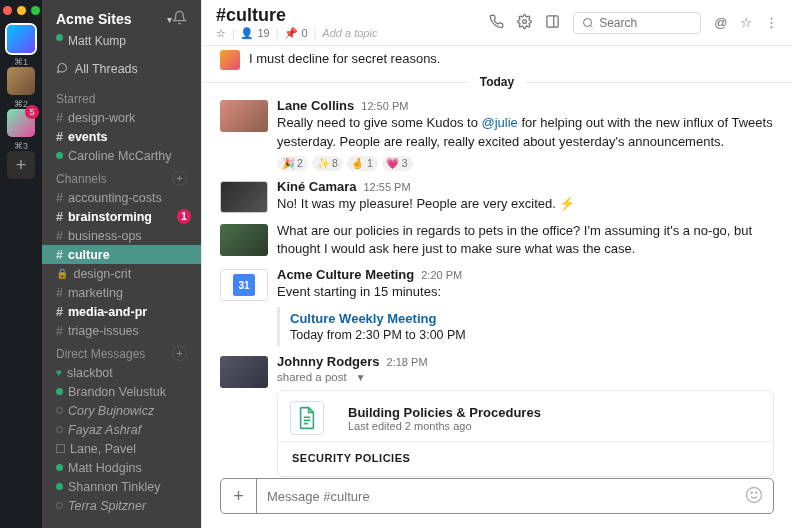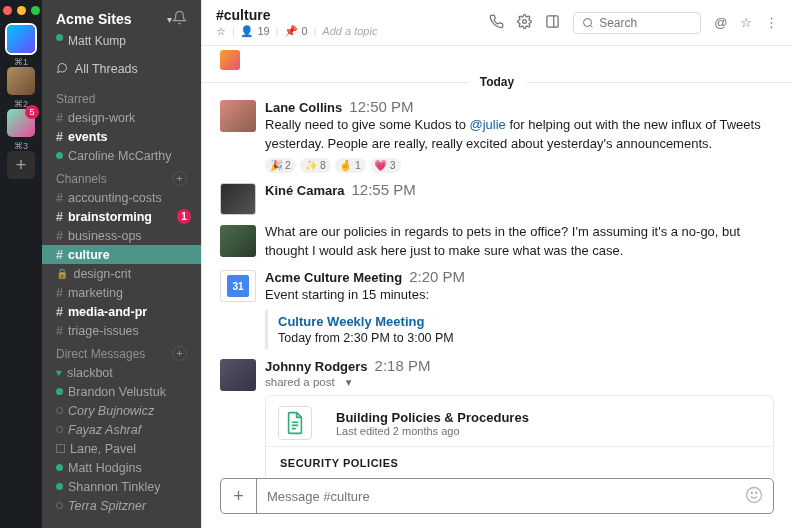--- a/index.html
+++ b/index.html
@@ -38,36 +38,36 @@
     .hash { opacity: 0.7; }
     .lock { font-size: 10px; opacity: 0.7; }
     .sb-badge { position: absolute; right: 10px; background: #e01e5a; color: #fff; font-size: 10px; font-weight: 700; border-radius: 8px; min-width: 14px; height: 15px; display: flex; align-items: center; justify-content: center; padding: 0 4px; }
     .heart { color: #2bac76; font-size: 10px; }
     .sq { width: 9px; height: 9px; border: 1.5px solid #717274; display: inline-block; }
     
     
     .main { flex: 1; display: flex; flex-direction: column; height: 100%; border-left: 1px solid #e8e8e8; }
     .top { height: 46px; border-bottom: 1px solid #e8e8e8; display: flex; align-items: center; padding: 0 14px; gap: 10px; flex-shrink: 0; }
     .ch-info { flex: 1; line-height: 1.1; }
-    .ch-name { font-weight: 800; font-size: 14px; }
+    .ch-name { font-weight: 800; font-size: 18px; }
     .ch-meta { font-size: 11px; color: #717274; display: flex; align-items: center; gap: 6px; margin-top: 2px; }
     .ch-meta .divider { color: #ddd; }
     .top-icons { display: flex; align-items: center; gap: 13px; color: #717274; }
     .top-icons svg, .top-icons span { cursor: pointer; }
     .search-box { border: 1px solid #dcdcdc; border-radius: 4px; padding: 3px 8px; display: flex; align-items: center; gap: 5px; color: #717274; width: 128px; font-size: 12px; }
     .search-box input { border: none; outline: none; flex: 1; font-size: 12px; width: 100%; }
     
     
     .messages { flex: 1; overflow-y: auto; padding: 0 0 8px 0; }
     .msg { display: flex; padding: 4px 18px; gap: 9px; }
-    .avatar { width: 36px; height: 32px; border-radius: 3px; flex-shrink: 0; margin-top: 2px; background-size: cover; }
+    .avatar { width: 48px; height: 32px; border-radius: 3px; flex-shrink: 0; margin-top: 2px; background-size: cover; }
     .msg-body { flex: 1; min-width: 0; }
     .msg-head { display: flex; align-items: baseline; gap: 7px; margin-bottom: 1px; }
     .author { font-weight: 800; font-size: 13px; }
-    .ts { font-size: 15px; color: #717274; }
+    .ts { font-size: 11px; color: #717274; }
     .msg-text { font-size: 13px; line-height: 1.45; color: #1d1c1d; }
     .mention { color: #1264a3; }
     .continue { padding-left: 59px; padding-right: 18px; font-size: 13px; }
     .day-divider { display: flex; align-items: flex-start; justify-content: center; margin: 3px 0; position: relative; }
     .day-divider::before { content: ''; position: absolute; left: 0; right: 0; top: 50%; height: 1px; background: #e8e8e8; }
     .day-label { background: #fff; padding: 2px 12px; font-size: 12px; font-weight: 700; color: #1d1c1d; position: relative; }
     .reactions { display: flex; gap: 4px; margin-top: 4px; }
     .reaction { background: #f1f1f1; border-radius: 10px; padding: 1px 5px; font-size: 10.5px; color: #717274; display: flex; align-items: center; gap: 2px; cursor: pointer; }
     .event-block { border-left: 3px solid #e8e8e8; padding: 4px 10px; margin-top: 5px; }
     .event-title { color: #1264a3; font-weight: 700; font-size: 13px; }
@@ -268,20 +268,21 @@
       </div>
       <span>@</span>
       <span>☆</span>
       <span>⋮</span>
     </div>
   </div>
 
   <div class="messages">
     <div class="continue" style="display:flex;gap:9px;align-items:center;padding-top:2px;padding-left:18px">
       <div class="avatar" style="width:20px;height:20px;background:linear-gradient(135deg,#f5a623,#e94e77)"></div>
+      <span class="msg-text">I must decline for secret reasons.</span>
     </div>
 
     <div class="day-divider">
       <span class="day-label">Today</span>
     </div>
 
     <div class="msg">
       <div class="avatar" style="background:linear-gradient(135deg,#d98b7e,#8b5e4e)"></div>
       <div class="msg-body">
         <div class="msg-head">
@@ -310,20 +311,21 @@
       </div>
     </div>
 
     <div class="msg">
       <div class="avatar" style="background:linear-gradient(135deg,#2b2b2b,#555); border:1px solid #ccc"></div>
       <div class="msg-body">
         <div class="msg-head">
             <span class="author">Kiné Camara</span>
             <span class="ts">12:55 PM</span>
           </div>
+        <div class="msg-text">No! It was my pleasure! People are very excited. ⚡</div>
       </div>
     </div>
 
     <div class="msg">
       <div class="avatar" style="background:linear-gradient(135deg,#4a6e4a,#2b3b2b)"></div>
       <div class="msg-body">
         <div class="msg-text">What are our policies in regards to pets in the office? I'm assuming it's a no-go, but thought I would ask here just to make sure what was the case.</div>
       </div>
     </div>
 

